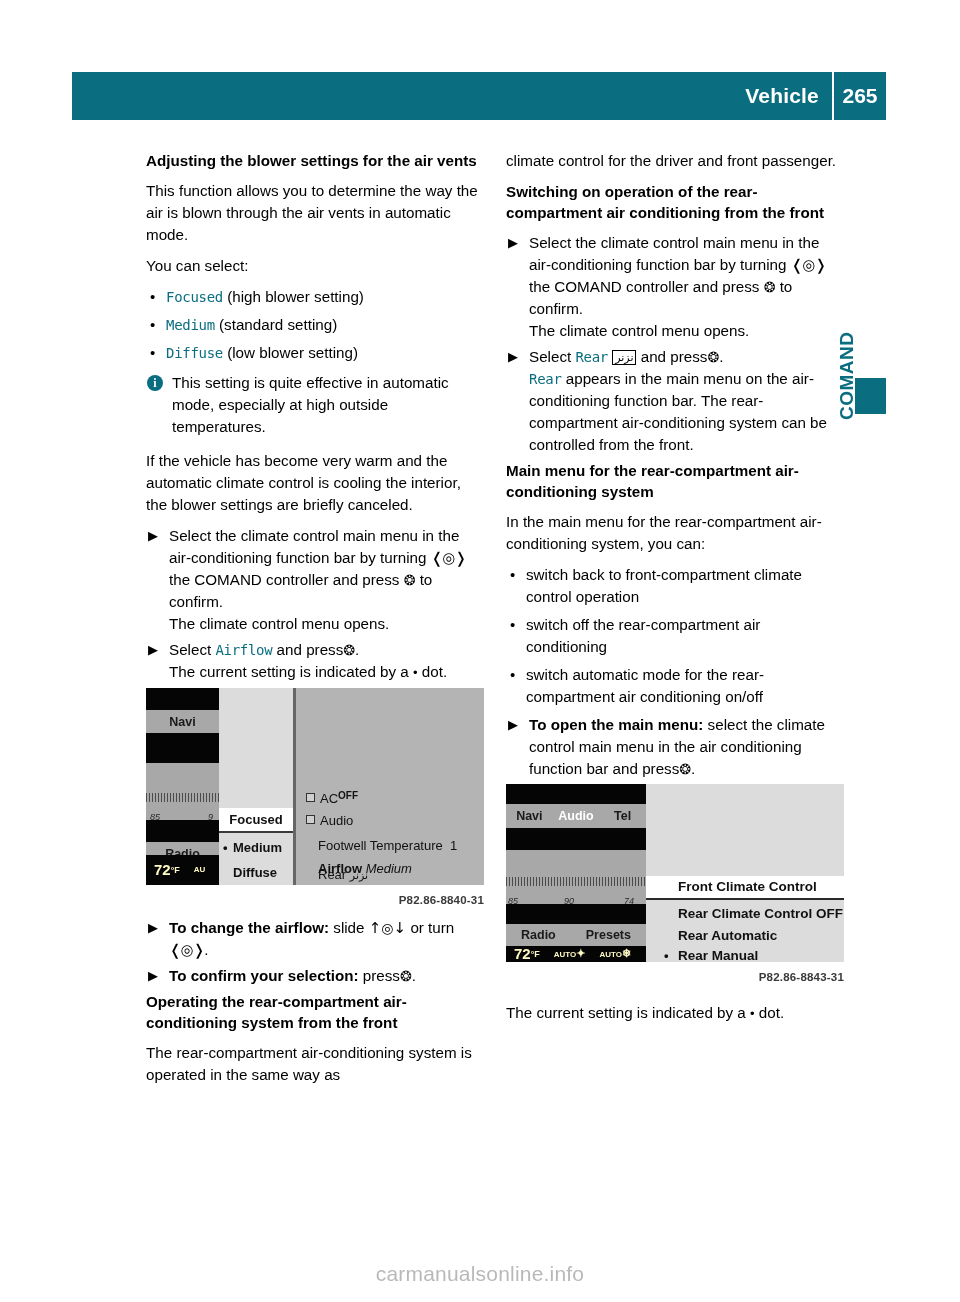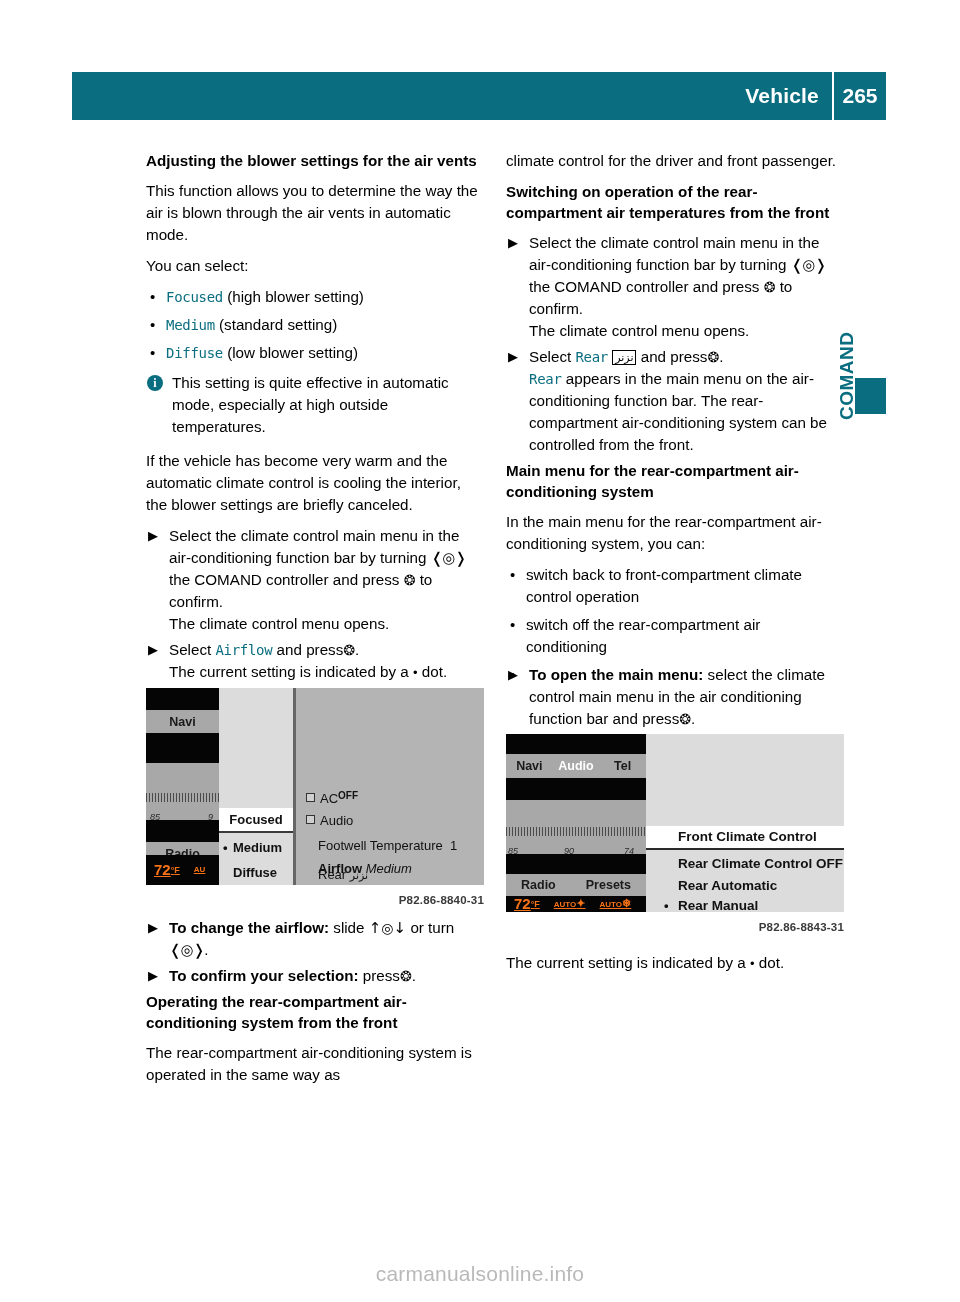--- a/index.html
+++ b/index.html
@@ -268,24 +268,23 @@
     font-style: italic;
     color: #2a2a2a;
   }
   .tick-labels span { position: absolute; top: 0; }
   .temp-bar {
     position: absolute;
     left: 0; bottom: 0;
     width: 100%;
     height: 30px;
     background: #050505;
-    color: #f97316;
+    color: #fef9c3;
     display: flex;
     align-items: center;
-    text-decoration: underline;
   }
   .temp-val {
     font-size: 15px;
     font-weight: bold;
     margin-left: 8px;
   }
   .temp-unit { font-size: 9px; font-weight: bold; }
   .temp-auto {
     font-size: 8px;
     font-weight: bold;
@@ -569,21 +568,21 @@
 
   <h2 class="sec gap-top">Operating the rear-compartment air-conditioning system from the front</h2>
 
   <p class="para">The rear-compartment air-conditioning system is operated in the same way as</p>
 </div>
 
 <div class="col col-right">
 
   <p class="para">climate control for the driver and front passenger.</p>
 
-  <h2 class="sec">Switching on operation of the rear-compartment air temperatures from the front</h2>
+  <h2 class="sec">Switching on operation of the rear-compartment air conditioning from the front</h2>
 
   <ul class="steps">
     <li>
       <span class="smark">▶</span>
       <span>Select the climate control main menu in the air-conditioning function bar by turning</span>
       <span class="ctrl-turn">❬◎❭</span>
       <span>the COMAND controller and press</span>
       <span class="ctrl-press">❂</span>
       <span>to confirm.</span>
       <span class="sub">The climate control menu opens.</span>
@@ -609,20 +608,21 @@
     <li>
       <span class="bmark">•</span>
       <span>switch back to front-compartment climate control operation</span>
     </li>
     <li>
       <span class="bmark">•</span>
       <span>switch off the rear-compartment air conditioning</span>
     </li>
     <li>
       <span class="bmark">•</span>
+      <span>switch automatic mode for the rear-compartment air conditioning on/off</span>
     </li>
   </ul>
 
   <ul class="steps">
     <li>
       <span class="smark">▶</span>
       <span class="b">To open the main menu:</span>
       <span>select the climate control main menu in the air conditioning function bar and press</span><span class="ctrl-press">❂</span>.
     </li>
   </ul>

